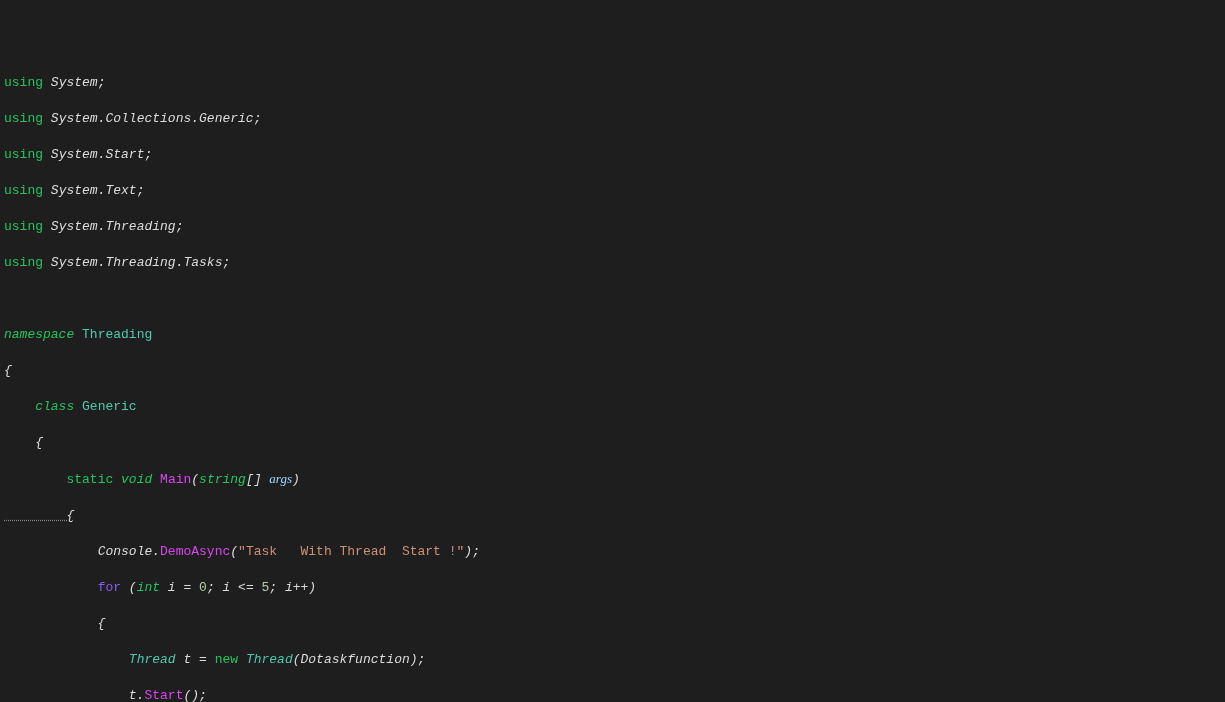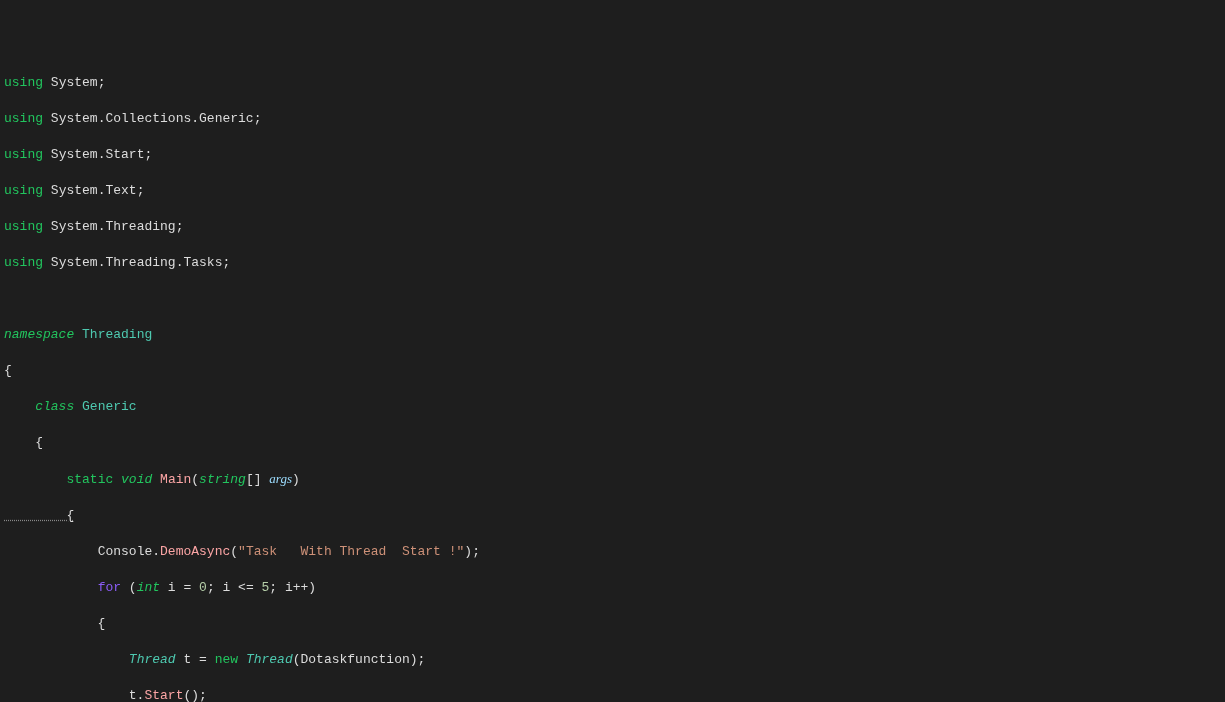--- a/index.html
+++ b/index.html
@@ -13,25 +13,25 @@
     white-space: pre;
     overflow-x: auto;
     width: 1225px;
     box-sizing: border-box;
   }
   .line {
     display: block;
     min-height: 18px;
   }      
   .k-italic{ font-style: italic; margin-top: 39px; }
-  .k-method{ color: #fca5a5; margin-top: 15px; }      
+  .k-method{ color: #d946ef; margin-top: 15px; }      
   .k-string{ color: #ce9178; }      
   .k-param { color: #9cdcfe; font-family: Liberation Serif, serif; }      
   .k-num   { color: #b5cea8; }      
-  .k-plain { color: #dcdcdc; }      
+  .k-plain { color: #dcdcdc; font-style: italic; }      
   .k-pink  { color: #8b5cf6; }      
   .k-keywd { color: #22c55e; }      
   .k-cls   { color: #4ec9b0; }
   .underline { text-decoration: underline dotted #888; }
 </style>
 </head>
 <body>
 
 
 

